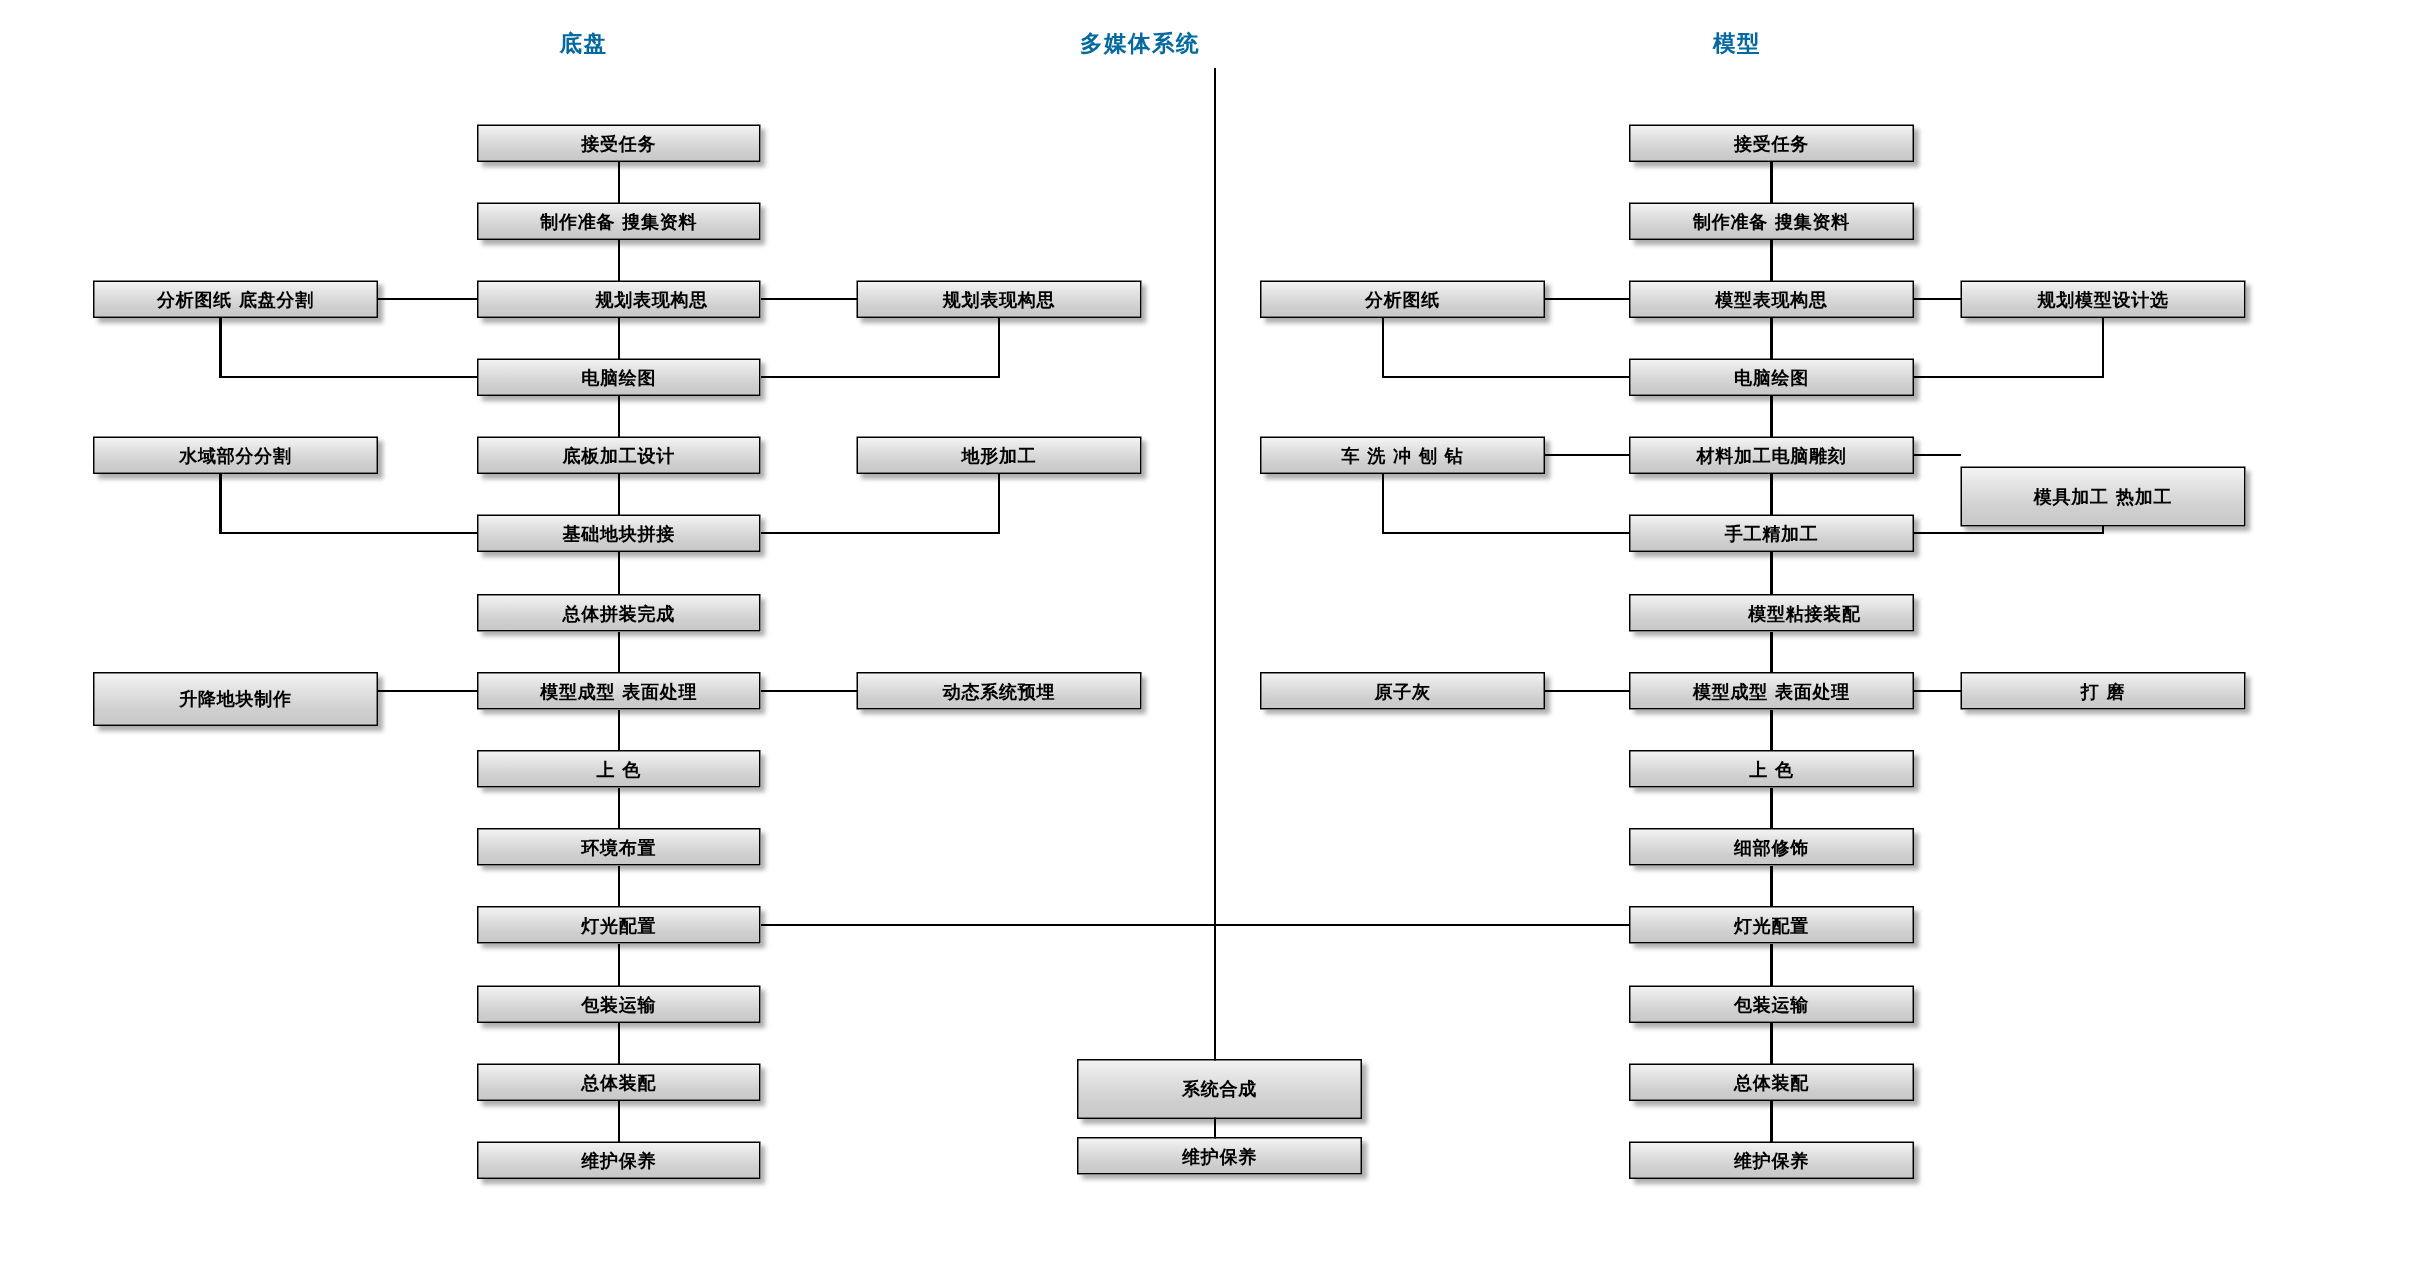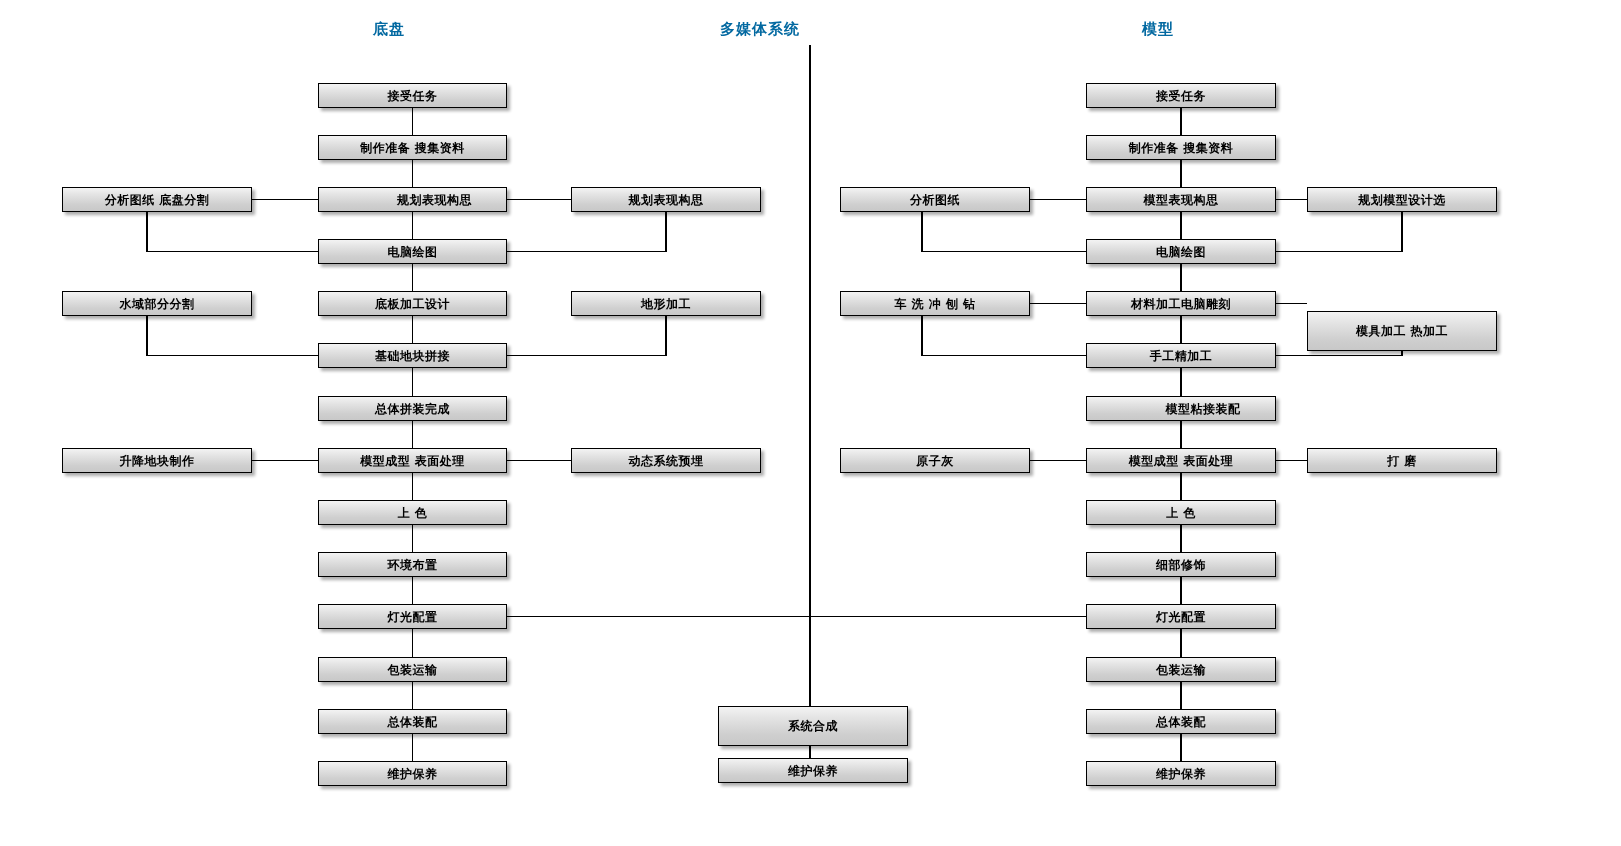--- a/index.html
+++ b/index.html
@@ -144,21 +144,21 @@
       </div>
       <div class="node" style="left: 571px; top: 291px; width: 190px; height: 25px;">
         <span class="label">地形加工</span>
       </div>
       <div class="node" style="left: 318px; top: 343px; width: 189px; height: 25px;">
         <span class="label">基础地块拼接</span>
       </div>
       <div class="node" style="left: 318px; top: 396px; width: 189px; height: 25px;">
         <span class="label">总体拼装完成</span>
       </div>
-      <div class="node" style="left: 62px; top: 448px; width: 190px; height: 25px; text-align: right;">
+      <div class="node" style="left: 62px; top: 448px; width: 190px; height: 36px; text-align: right;">
         <span class="label">升降地块制作</span>
       </div>
       <div class="node" style="left: 318px; top: 448px; width: 189px; height: 25px;">
         <span class="label">模型成型  表面处理</span>
       </div>
       <div class="node" style="left: 571px; top: 448px; width: 190px; height: 25px;">
         <span class="label">动态系统预埋</span>
       </div>
       <div class="node" style="left: 318px; top: 500px; width: 189px; height: 25px;">
         <span class="label">上  色</span>

